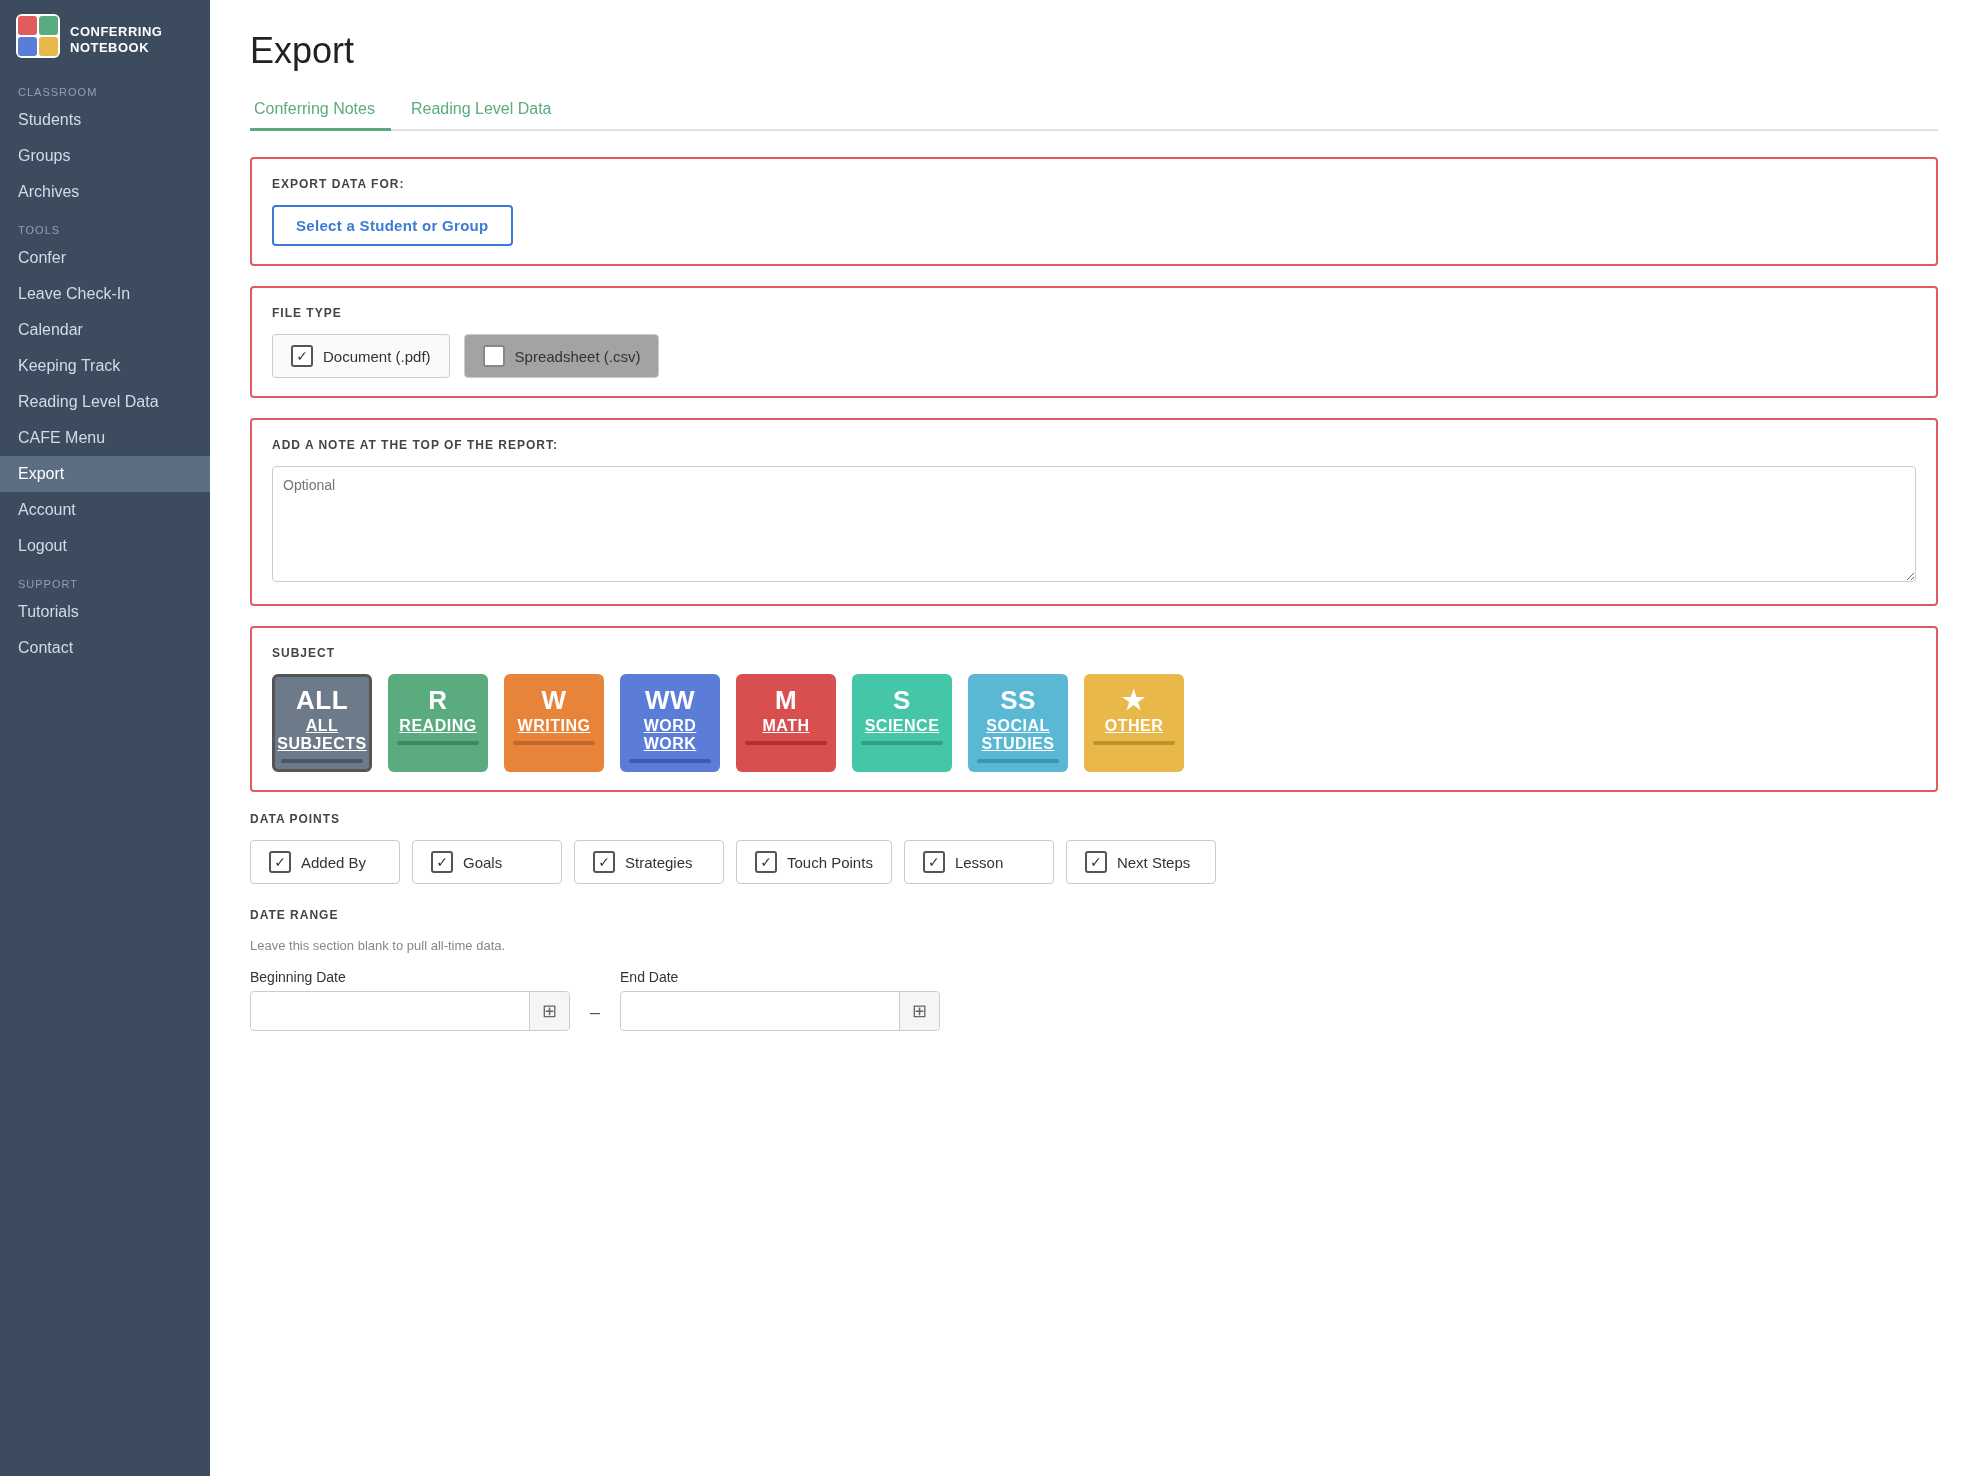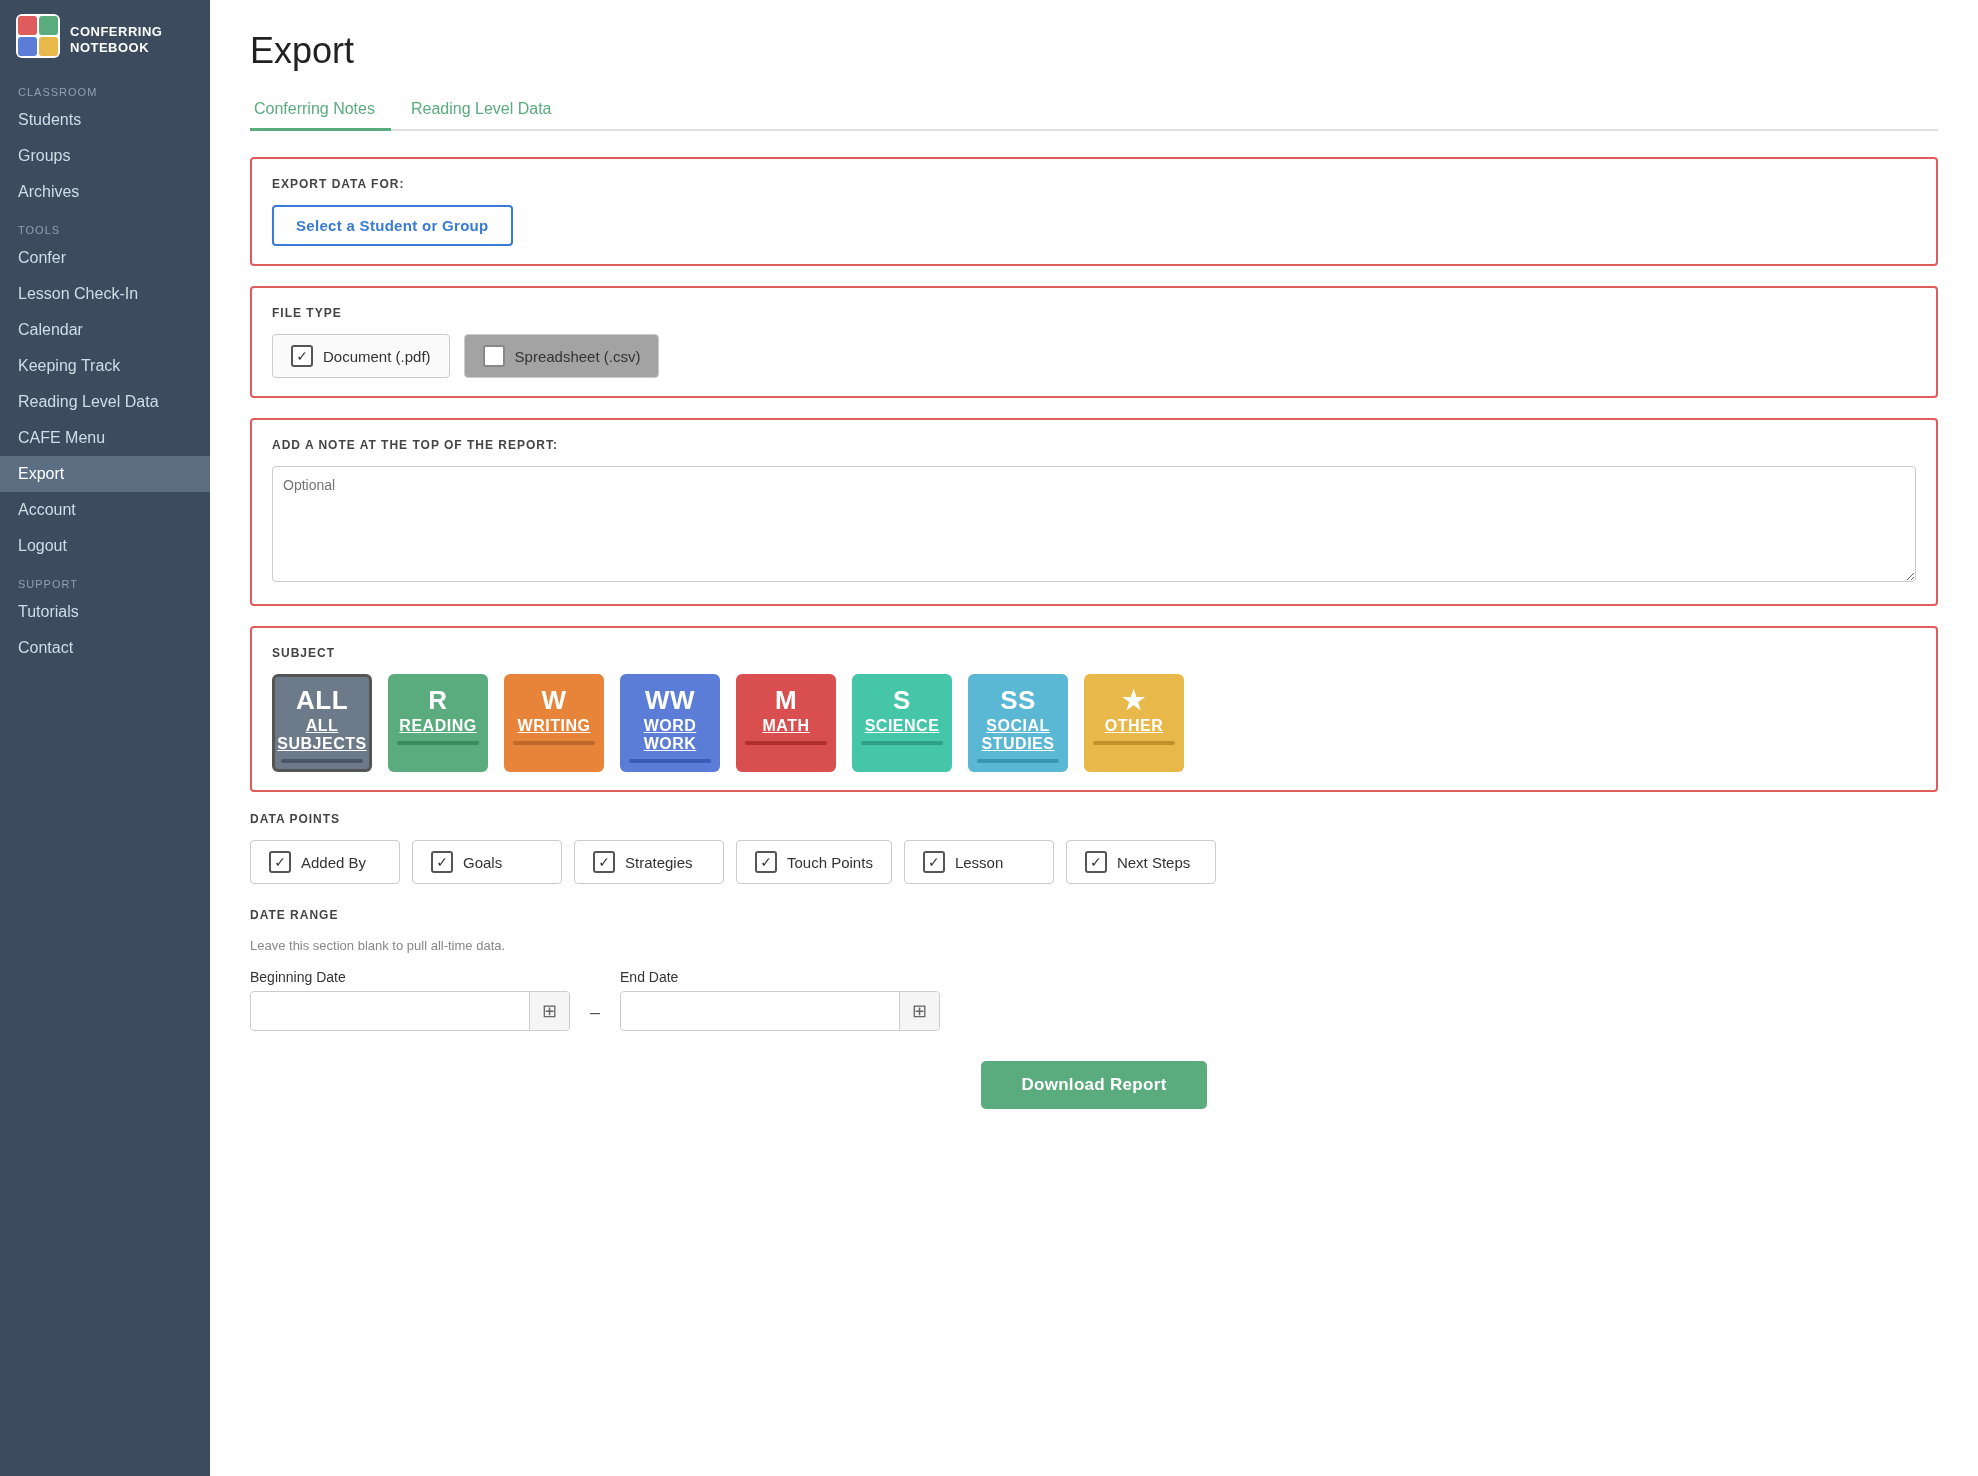--- a/index.html
+++ b/index.html
@@ -333,21 +333,21 @@
 
   <div id="sidebar-nav">
 
     <div class="sidebar-section-label">CLASSROOM</div>
     <div class="sidebar-item">Students</div>
     <div class="sidebar-item">Groups</div>
     <div class="sidebar-item">Archives</div>
 
     <div class="sidebar-section-label">TOOLS</div>
     <div class="sidebar-item">Confer</div>
-    <div class="sidebar-item">Lesson Check-In</div>
+    <div class="sidebar-item">Leave Check-In</div>
     <div class="sidebar-item">Calendar</div>
     <div class="sidebar-item">Keeping Track</div>
     <div class="sidebar-item">Reading Level Data</div>
     <div class="sidebar-item">CAFE Menu</div>
     <div class="sidebar-item active">Export</div>
 
     <div class="sidebar-item">Account</div>
     <div class="sidebar-item">Logout</div>
 
     <div class="sidebar-section-label">SUPPORT</div>
@@ -494,16 +494,13 @@
       <div class="date-col">
         <label>End Date</label>
         <div class="date-input-wrap">
           <input class="date-input" type="text" style="">
           <div class="date-icon-btn">⊞</div>
         </div>
       </div>
     </div>
   </div>
 
-  <div class="download-btn-wrap">
-    <button class="download-btn">Download Report</button>
-  </div>
 </div>
 
 </body></html>

